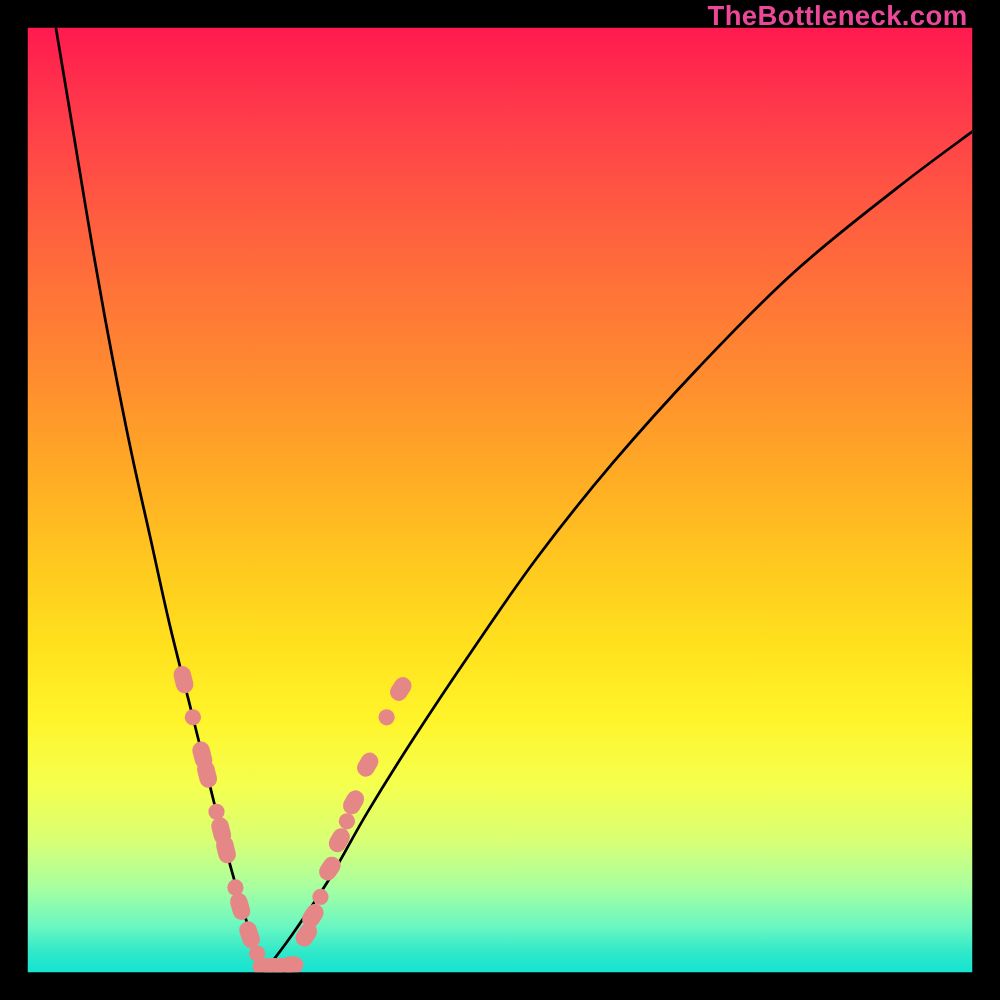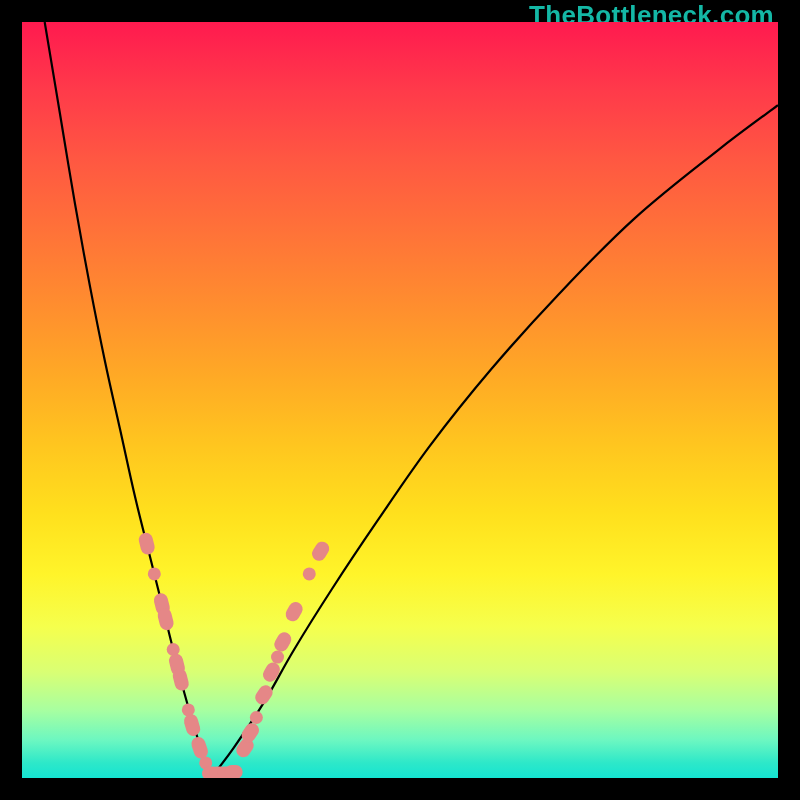--- a/index.html
+++ b/index.html
@@ -45,23 +45,23 @@
       #a8ffa0 91%,
       #6cf7c1 95%,
       #2de8c9 98%,
       #15e4d2 100%
     );
   }
   .watermark {
     position: absolute;
     top: 0;
     right: 26px;
-    font-size: 26px;
+    font-size: 22px;
     font-weight: 600;
-    color: #14b8a6;
+    color: #ec4899;
     letter-spacing: 0.3px;
   }
   svg.curves {
     position: absolute;
     inset: 0;
     width: 756px;
     height: 756px;
   }
   .curve {
     fill: none;

